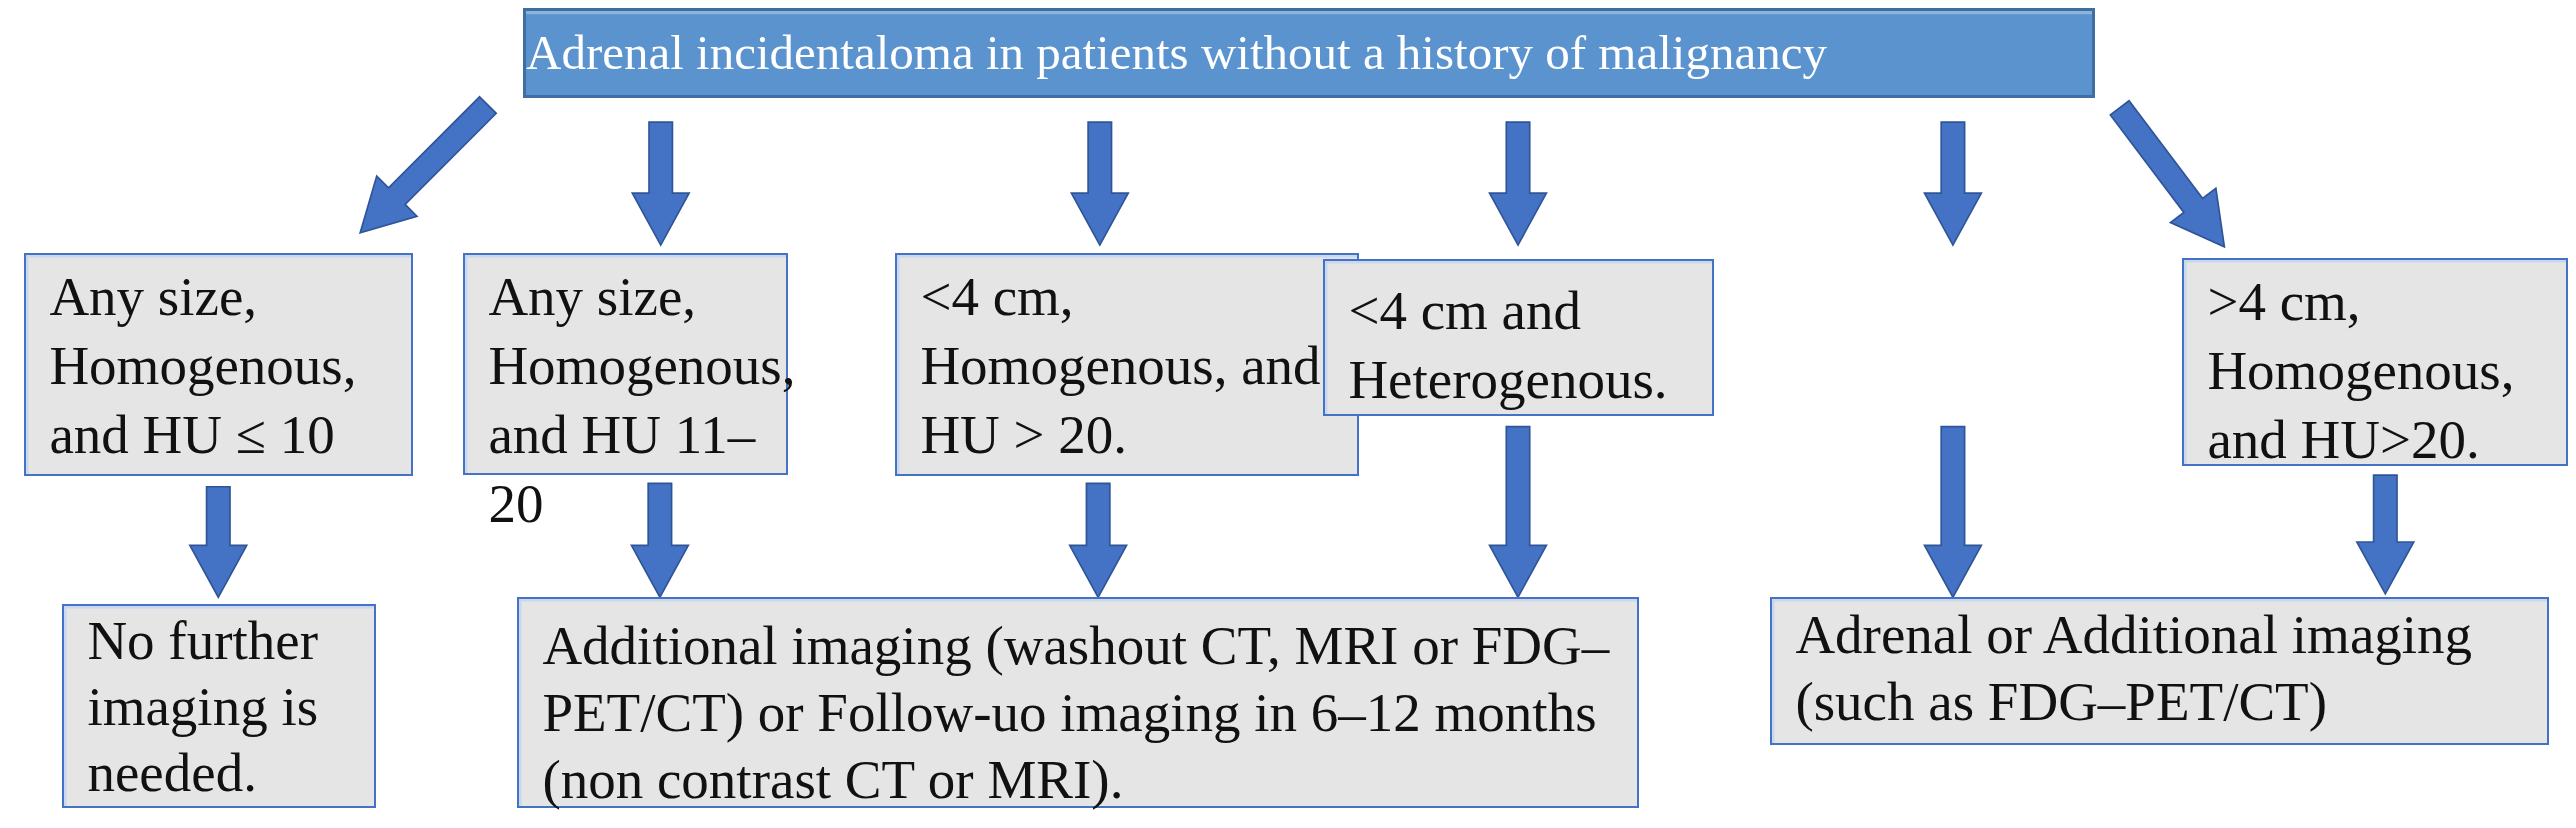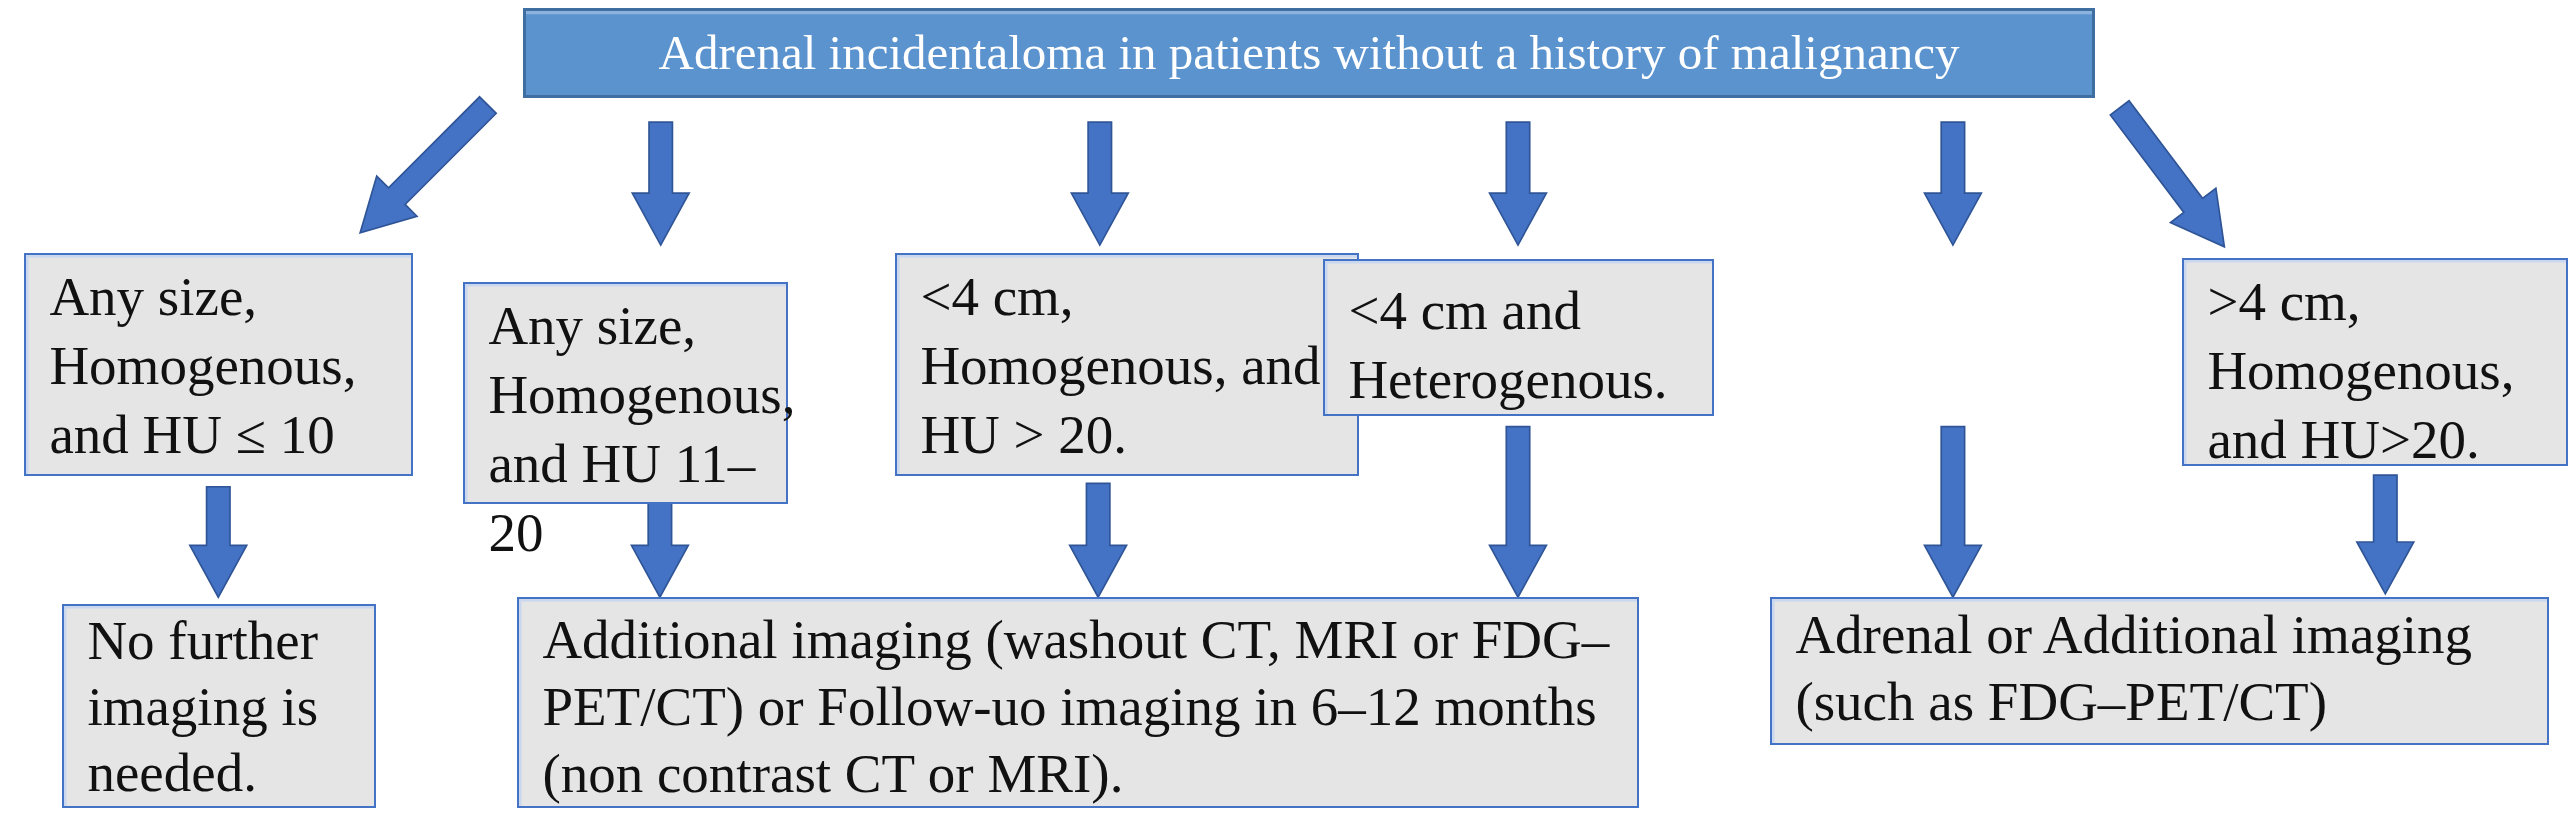--- a/index.html
+++ b/index.html
@@ -36,31 +36,30 @@
   }
   .root-box{
     position:absolute;
     box-sizing:border-box;
     left:523px;top:8.4px;width:1572px;height:90px;
     background:var(--header-fill);
     border:3.3px solid var(--header-border);
     box-shadow:inset 0 3.3px 0 rgba(255,255,255,0.30);
     color:var(--header-text);
     font-size:49px;line-height:84px;
-    text-align:center;
     white-space:nowrap;
   }
   .m1{left:24px;  top:253px;width:389px;height:223px;}
-  .m2{left:463px; top:253px;width:325px;height:222px;margin-top:29px;}
+  .m2{left:463px; top:253px;width:325px;height:222px;}
   .m3{left:895px;top:253px;width:464px;height:223px;}
   .m4{left:1323px;top:259px;width:391px;height:157px;padding-top:15px;}
   .m5{left:1752px;top:259px;width:389px;height:157px;padding-top:15px;}
   .m6{left:2182px;top:258px;width:386px;height:208px;}
   .o1{left:62px;  top:604px;width:314px;height:204px;line-height:66px;padding-top:1.7px;}
-  .o2{left:517px; top:597px;width:1122px;height:211px;padding-top:7px;line-height:67px;}
+  .o2{left:517px; top:597px;width:1122px;height:211px;padding-top:13px;line-height:67px;}
   .o3{left:1770px;top:597px;width:779px;height:148px;padding-top:1.7px;line-height:67px;}
 </style>
 </head>
 <body>
 
 <div class="stage">
 
   <svg class="arrow-layer" width="2576" height="828" viewBox="0 0 3080 990" aria-hidden="true">
 
     <g transform="translate(507,202) rotate(45)">

